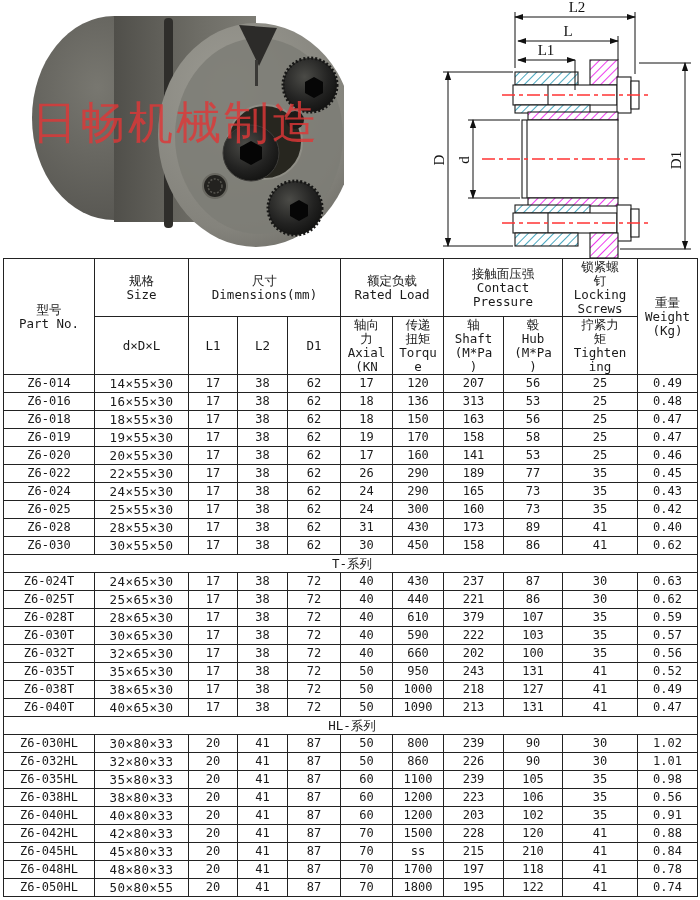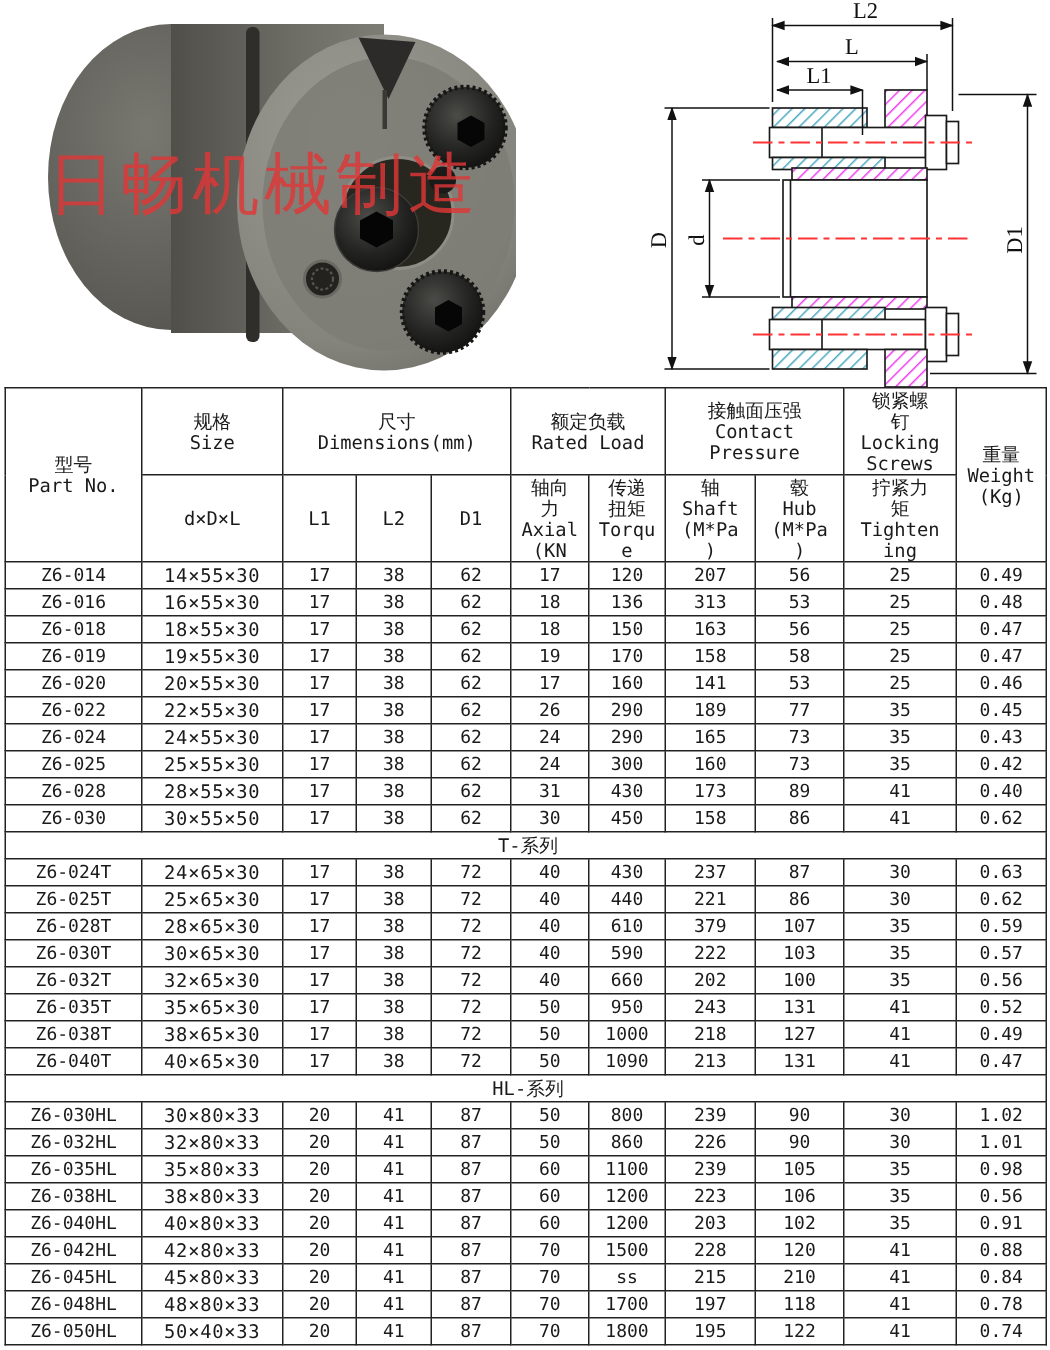--- a/index.html
+++ b/index.html
@@ -570,21 +570,21 @@
           <td>87</td>
           <td>70</td>
           <td>1700</td>
           <td>197</td>
           <td>118</td>
           <td>41</td>
           <td>0.78</td>
         </tr>
         <tr>
           <td>Z6-050HL</td>
-          <td class="size-col">50×40×33</td>
+          <td class="size-col">50×80×55</td>
           <td>20</td>
           <td>41</td>
           <td>87</td>
           <td>70</td>
           <td>1800</td>
           <td>195</td>
           <td>122</td>
           <td>41</td>
           <td>0.74</td>
         </tr>

